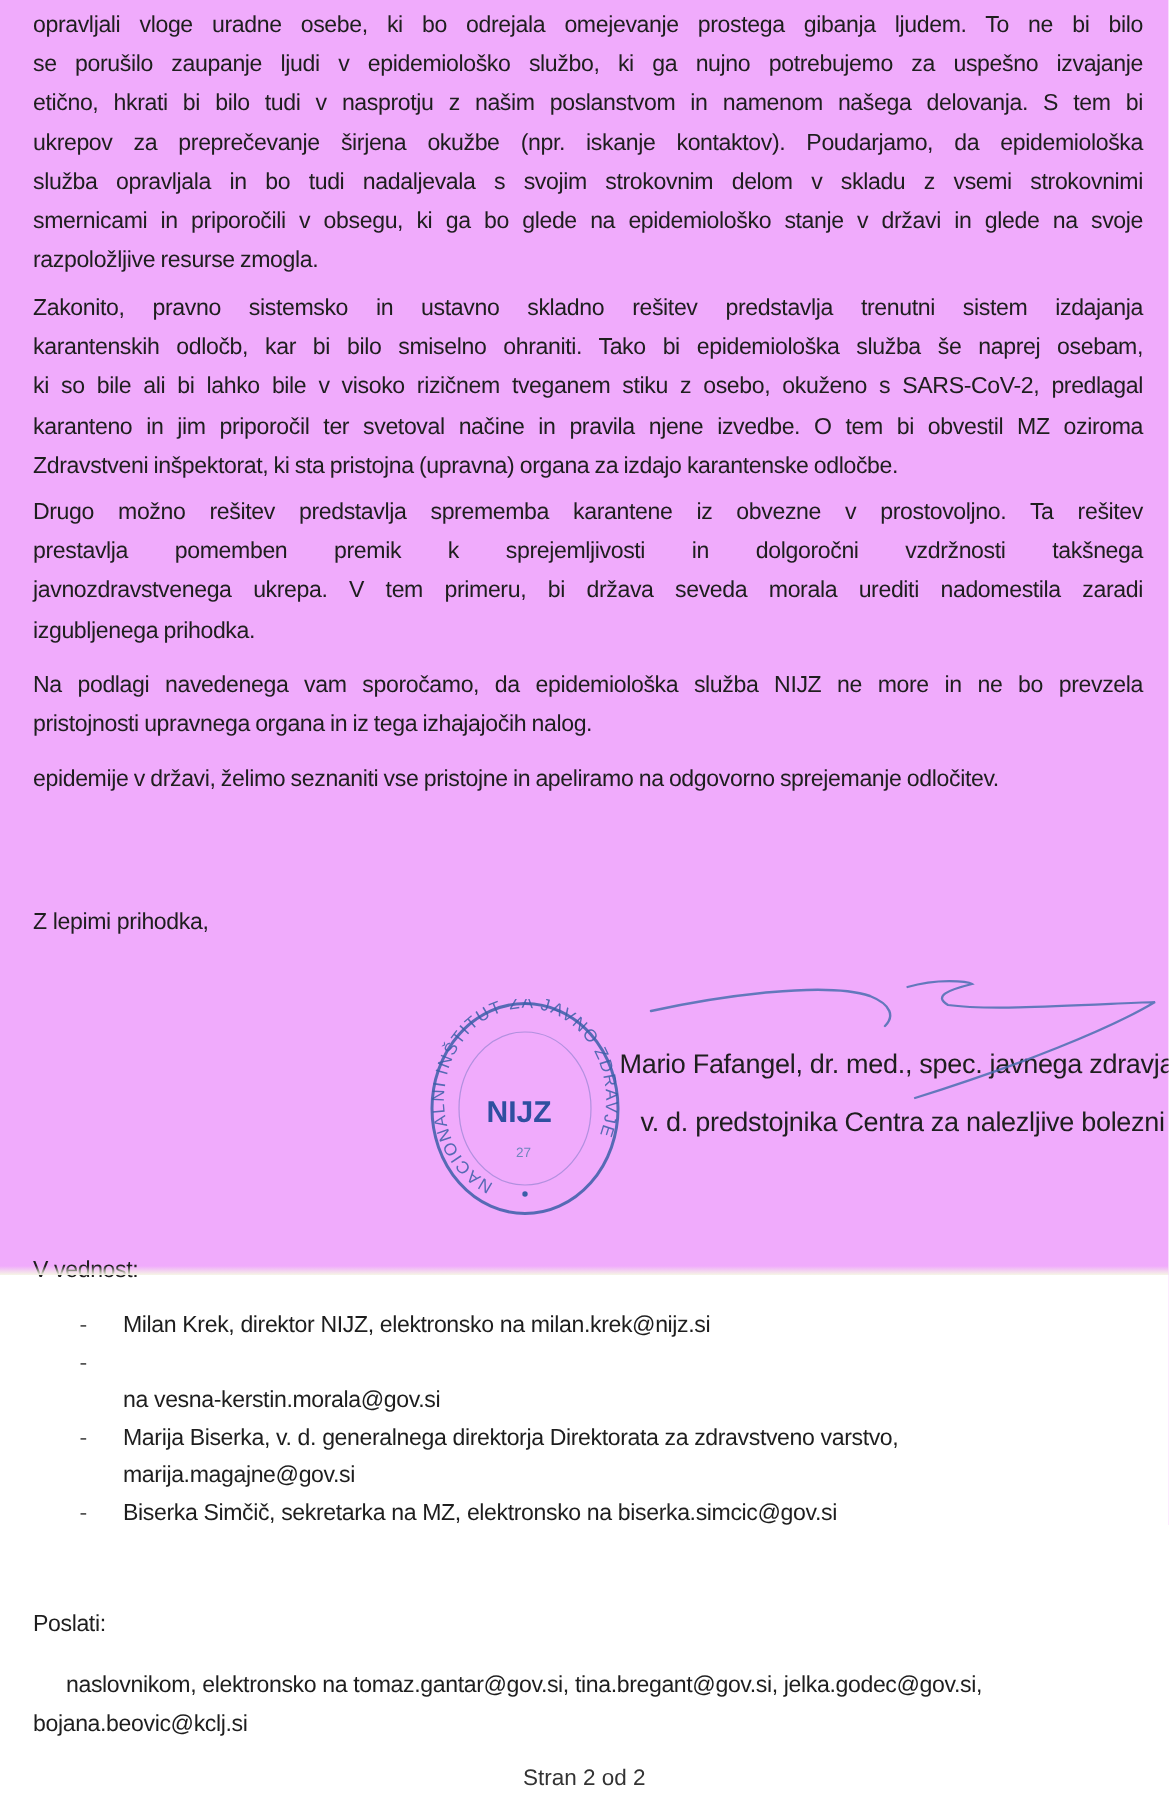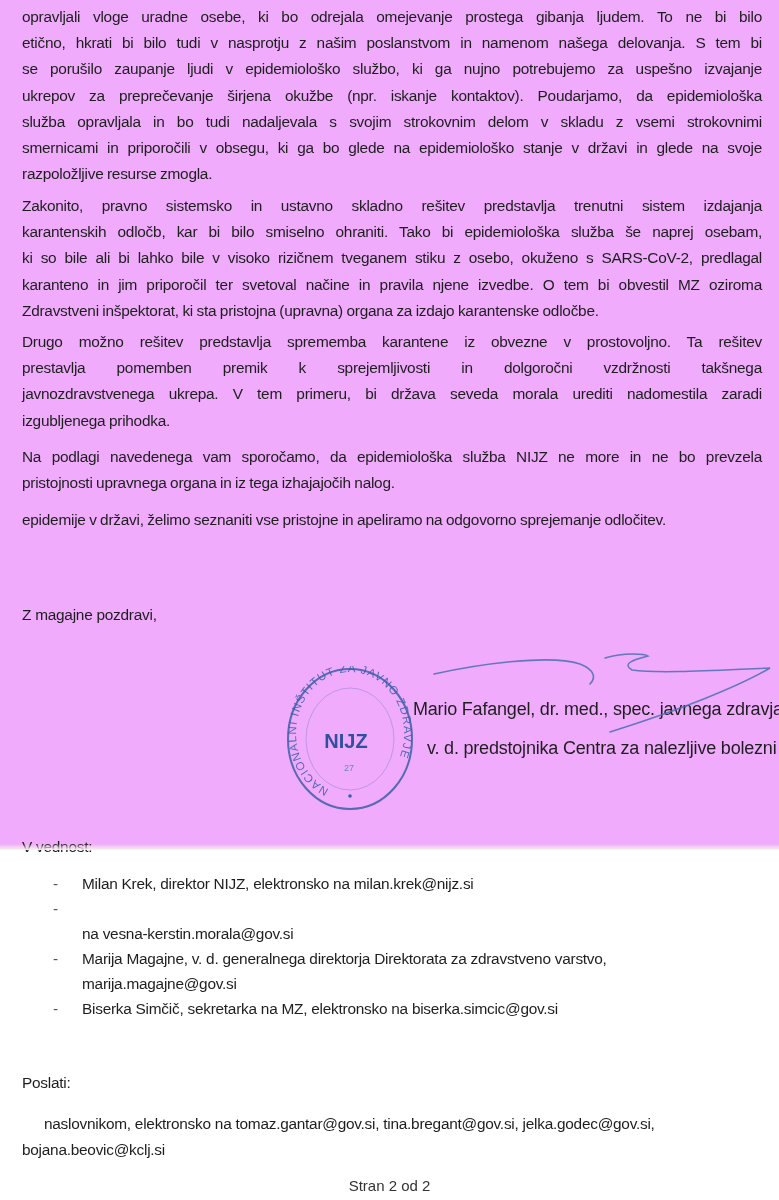--- a/index.html
+++ b/index.html
@@ -108,22 +108,22 @@
       pointer-events: none;
     }
   </style>
 </head>
 <body>
 
 <div class="page">
 
   <p class="para" style="top:4px;">
     <span class="ln">opravljali vloge uradne osebe, ki bo odrejala omejevanje prostega gibanja ljudem. To ne bi bilo</span>
+    <span class="ln">se porušilo zaupanje ljudi v epidemiološko službo, ki ga nujno potrebujemo za uspešno izvajanje</span>
     <span class="ln">etično, hkrati bi bilo tudi v nasprotju z našim poslanstvom in namenom našega delovanja. S tem bi</span>
-    <span class="ln">se porušilo zaupanje ljudi v epidemiološko službo, ki ga nujno potrebujemo za uspešno izvajanje</span>
     <span class="ln">ukrepov za preprečevanje širjena okužbe (npr. iskanje kontaktov). Poudarjamo, da epidemiološka</span>
     <span class="ln">služba opravljala in bo tudi nadaljevala s svojim strokovnim delom v skladu z vsemi strokovnimi</span>
     <span class="ln">smernicami in priporočili v obsegu, ki ga bo glede na epidemiološko stanje v državi in glede na svoje</span>
     <span class="ln last">razpoložljive resurse zmogla.</span>
   </p>
 
   <p class="para" style="top:193px;">
     <span class="ln">Zakonito, pravno sistemsko in ustavno skladno rešitev predstavlja trenutni sistem izdajanja</span>
     <span class="ln">karantenskih odločb, kar bi bilo smiselno ohraniti. Tako bi epidemiološka služba še naprej osebam,</span>
     <span class="ln">ki so bile ali bi lahko bile v visoko rizičnem tveganem stiku z osebo, okuženo s SARS-CoV-2, predlagal</span>
@@ -140,21 +140,21 @@
 
   <p class="para" style="top:444px;">
     <span class="ln">Na podlagi navedenega vam sporočamo, da epidemiološka služba NIJZ ne more in ne bo prevzela</span>
     <span class="ln last">pristojnosti upravnega organa in iz tega izhajajočih nalog.</span>
   </p>
 
   <p class="para" style="top:507px;">
     <span class="ln last">epidemije v državi, želimo seznaniti vse pristojne in apeliramo na odgovorno sprejemanje odločitev.</span>
   </p>
 
-  <p class="plain" style="top:606px;">Z magajne pozdravi,</p>
+  <p class="plain" style="top:606px;">Z lepimi prihodka,</p>
 
   <svg class="stamp" viewBox="0 0 128 146">
     <defs>
       <path id="ringPath" d="M 64 128 a 54 61 0 1 1 0.1 0"></path>
     </defs>
     <ellipse cx="64" cy="73" rx="62" ry="70" fill="none" stroke="#3b5ea8" stroke-width="2" opacity="0.85"></ellipse>
     <ellipse cx="64" cy="73" rx="44" ry="51" fill="none" stroke="#3b5ea8" stroke-width="0.8" opacity="0.35"></ellipse>
     <text font-family="Liberation Sans, sans-serif" font-size="11.5" fill="#3b5ea8" opacity="0.85" letter-spacing="1">
       <textPath href="#ringPath" startOffset="6%">NACIONALNI INŠTITUT ZA JAVNO ZDRAVJE</textPath>
     </text>
@@ -178,21 +178,21 @@
       <span class="cc-dash">-</span>
       <span>Milan Krek, direktor NIJZ, elektronsko na milan.krek@nijz.si</span>
     </li>
     <li class="cc-item">
       <span class="cc-dash">-</span>
       <br>
       <span>na vesna-kerstin.morala@gov.si</span>
     </li>
     <li class="cc-item">
       <span class="cc-dash">-</span>
-      <span>Marija Magajne, v. d. generalnega direktorja Direktorata za zdravstveno varstvo,</span><br>
+      <span>Marija Biserka, v. d. generalnega direktorja Direktorata za zdravstveno varstvo,</span><br>
       <span>marija.magajne@gov.si</span>
     </li>
     <li class="cc-item">
       <span class="cc-dash">-</span>
       <span>Biserka Simčič, sekretarka na MZ, elektronsko na biserka.simcic@gov.si</span>
     </li>
   </ul>
 
   <p class="plain" style="top:1074px;">Poslati:</p>
 

